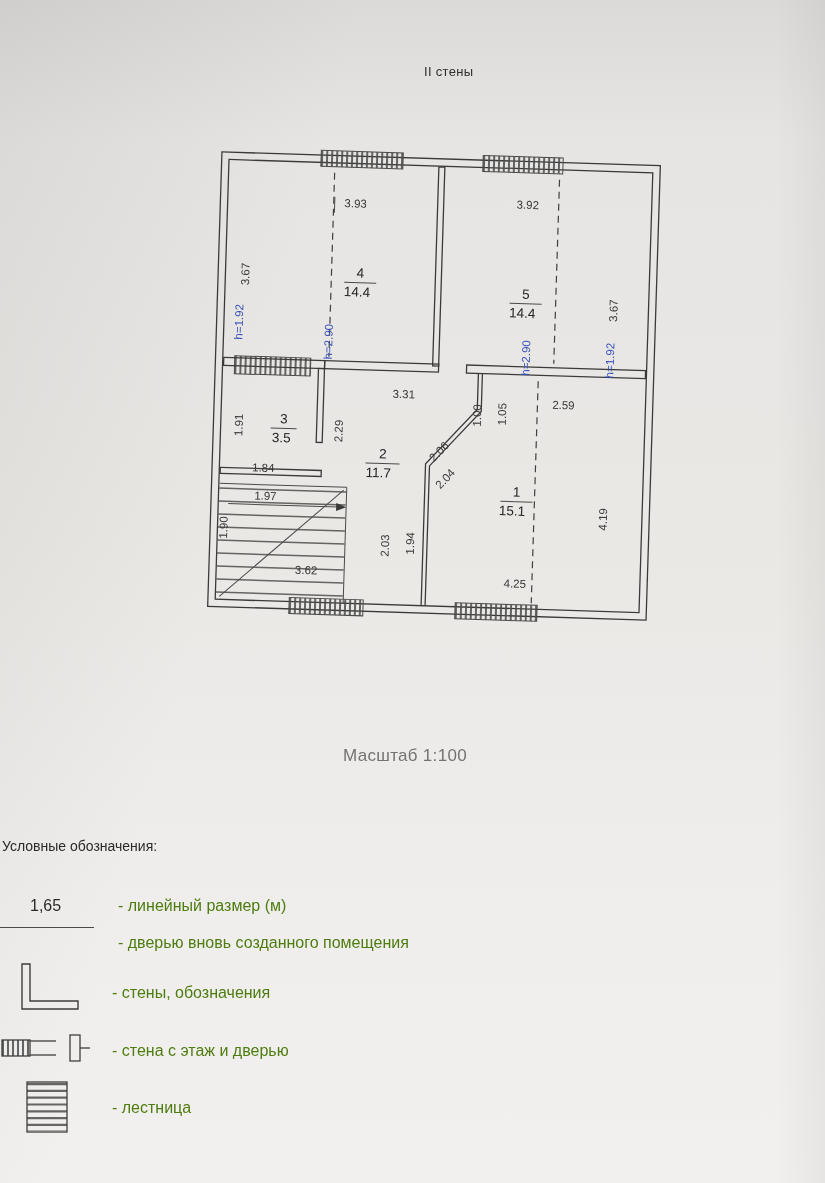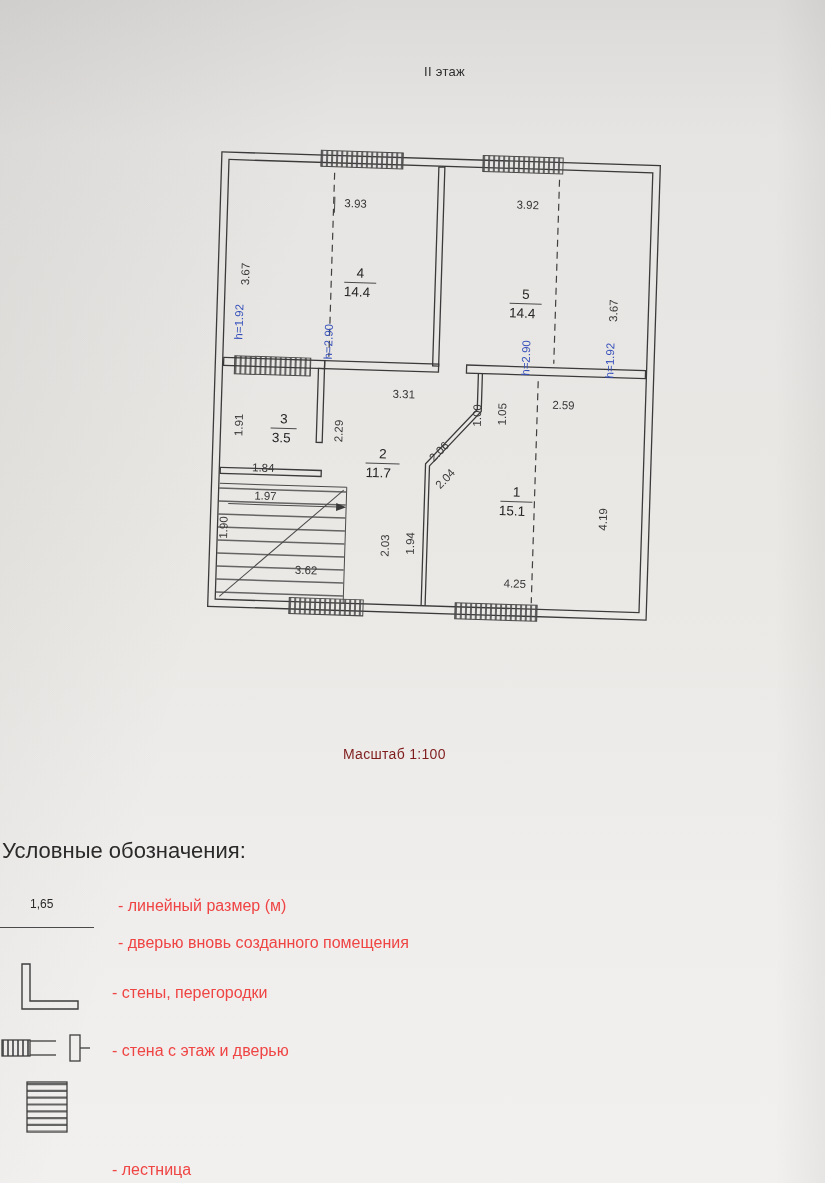--- a/index.html
+++ b/index.html
@@ -6,41 +6,41 @@
   body{
     width:825px;height:1183px;position:relative;overflow:hidden;
     font-family:"Liberation Sans",sans-serif;color:#2b2b2b;
     background:
       linear-gradient(105deg, rgba(110,106,102,0.10), rgba(110,106,102,0) 32%),
       linear-gradient(270deg, rgba(90,88,86,0.07), rgba(90,88,86,0) 6%),
       linear-gradient(180deg,#dbdad9 0,#e7e5e3 12%,#eae8e5 45%,#f0eeec 78%,#f2f0ee 100%);
   }
   .abs{position:absolute}
   .floor-title{font-size:13px;color:#2e2e2e;letter-spacing:.3px}
-  .scale-label{font-size:14px;color:#7f1d1d;letter-spacing:.3px}
+  .scale-label{font-size:17px;color:#737373;letter-spacing:.3px}
   .plan-wrap{transform:rotate(1.8deg);transform-origin:50% 50%}
   svg{display:block}
   svg text{font-family:"Liberation Sans",sans-serif}
   .ink{stroke:#3a3a3a;fill:none;stroke-width:1.3}
   .thin{stroke:#4a4a4a;fill:none;stroke-width:1}
   .dash{stroke:#3f3f3f;fill:none;stroke-width:1.2;stroke-dasharray:7 5}
   .hatch{stroke:#4d4d4d;opacity:.85}
   .dim{font-size:11.5px;fill:#383838}
   .room-num{font-size:13.5px;fill:#252525}
   .room-area{font-size:13.5px;fill:#252525}
   .hblue{font-size:11.5px;fill:#3550bb}
-  .legend-title{font-size:22px;color:#2a2a2a}
-  .legend-key{font-size:12px;color:#2a2a2a}
-  .legend-label{font-size:16px;color:#ef4444}
+  .legend-title{font-size:14px;color:#2a2a2a}
+  .legend-key{font-size:16px;color:#2a2a2a}
+  .legend-label{font-size:16px;color:#4d7c0f}
   .legend-line{width:94px;border-top:1.6px solid #4a4a4a}
 </style>
 </head>
 <body>
 
-<div class="abs floor-title" style="left:424px;top:64px">II этаж</div>
+<div class="abs floor-title" style="left:424px;top:64px">II стены</div>
 
 <div class="abs plan-wrap" style="left:206px;top:150px;width:456px;height:472px">
 <svg width="456" height="472" viewBox="-8 -8 456 472">
 
   <g>
     <rect class="ink" x="0.7" y="0.7" width="438.6" height="454.6"></rect>
     <rect class="ink" x="8" y="8" width="424" height="440"></rect>
   </g>
 
   <g>
@@ -162,34 +162,34 @@
   <div class="abs legend-label" style="left:118px;top:897px">- линейный размер (м)</div>
 
   <div class="abs legend-line" style="left:0;top:927px"></div>
   <div class="abs legend-label" style="left:118px;top:934px">- дверью вновь созданного помещения</div>
 
   <div class="abs" style="left:16px;top:963px">
     <svg width="66" height="50" viewBox="0 0 66 50">
       <path d="M6,1 V46 H62 V38 H14 V1 Z" fill="none" stroke="#3e3e3e" stroke-width="1.4"></path>
     </svg>
   </div>
-  <div class="abs legend-label" style="left:112px;top:984px">- стены, перегородки</div>
+  <div class="abs legend-label" style="left:112px;top:984px">- стены, обозначения</div>
 
   <div class="abs" style="left:0;top:1031px">
     <svg width="92" height="34" viewBox="0 0 92 34">
       <line x1="2" y1="17" x2="30" y2="17" stroke="#4d4d4d" stroke-width="16" stroke-dasharray="2 3" opacity="0.85"></line>
       <rect x="2" y="9" width="28" height="16" fill="none" stroke="#3e3e3e" stroke-width="1.3"></rect>
       <line x1="30" y1="10" x2="56" y2="10" stroke="#3e3e3e" stroke-width="1.3"></line>
       <line x1="30" y1="24" x2="56" y2="24" stroke="#3e3e3e" stroke-width="1.3"></line>
       <rect x="70" y="4" width="10" height="26" fill="none" stroke="#3e3e3e" stroke-width="1.3"></rect>
       <line x1="80" y1="17" x2="90" y2="17" stroke="#3e3e3e" stroke-width="1.3"></line>
     </svg>
   </div>
   <div class="abs legend-label" style="left:112px;top:1042px">- стена с этаж и дверью</div>
 
   <div class="abs" style="left:24px;top:1080px">
     <svg width="50" height="54" viewBox="0 0 50 54">
       <line x1="23" y1="3" x2="23" y2="51" stroke="#4d4d4d" stroke-width="40" stroke-dasharray="2.2 4.6" opacity="0.85"></line>
       <rect x="3" y="2" width="40" height="50" fill="none" stroke="#3e3e3e" stroke-width="1.3"></rect>
     </svg>
   </div>
-  <div class="abs legend-label" style="left:112px;top:1161px">- лестница</div>
+  <div class="abs legend-label" style="left:112px;top:1099px">- лестница</div>
 </div>
 
 </body></html>

